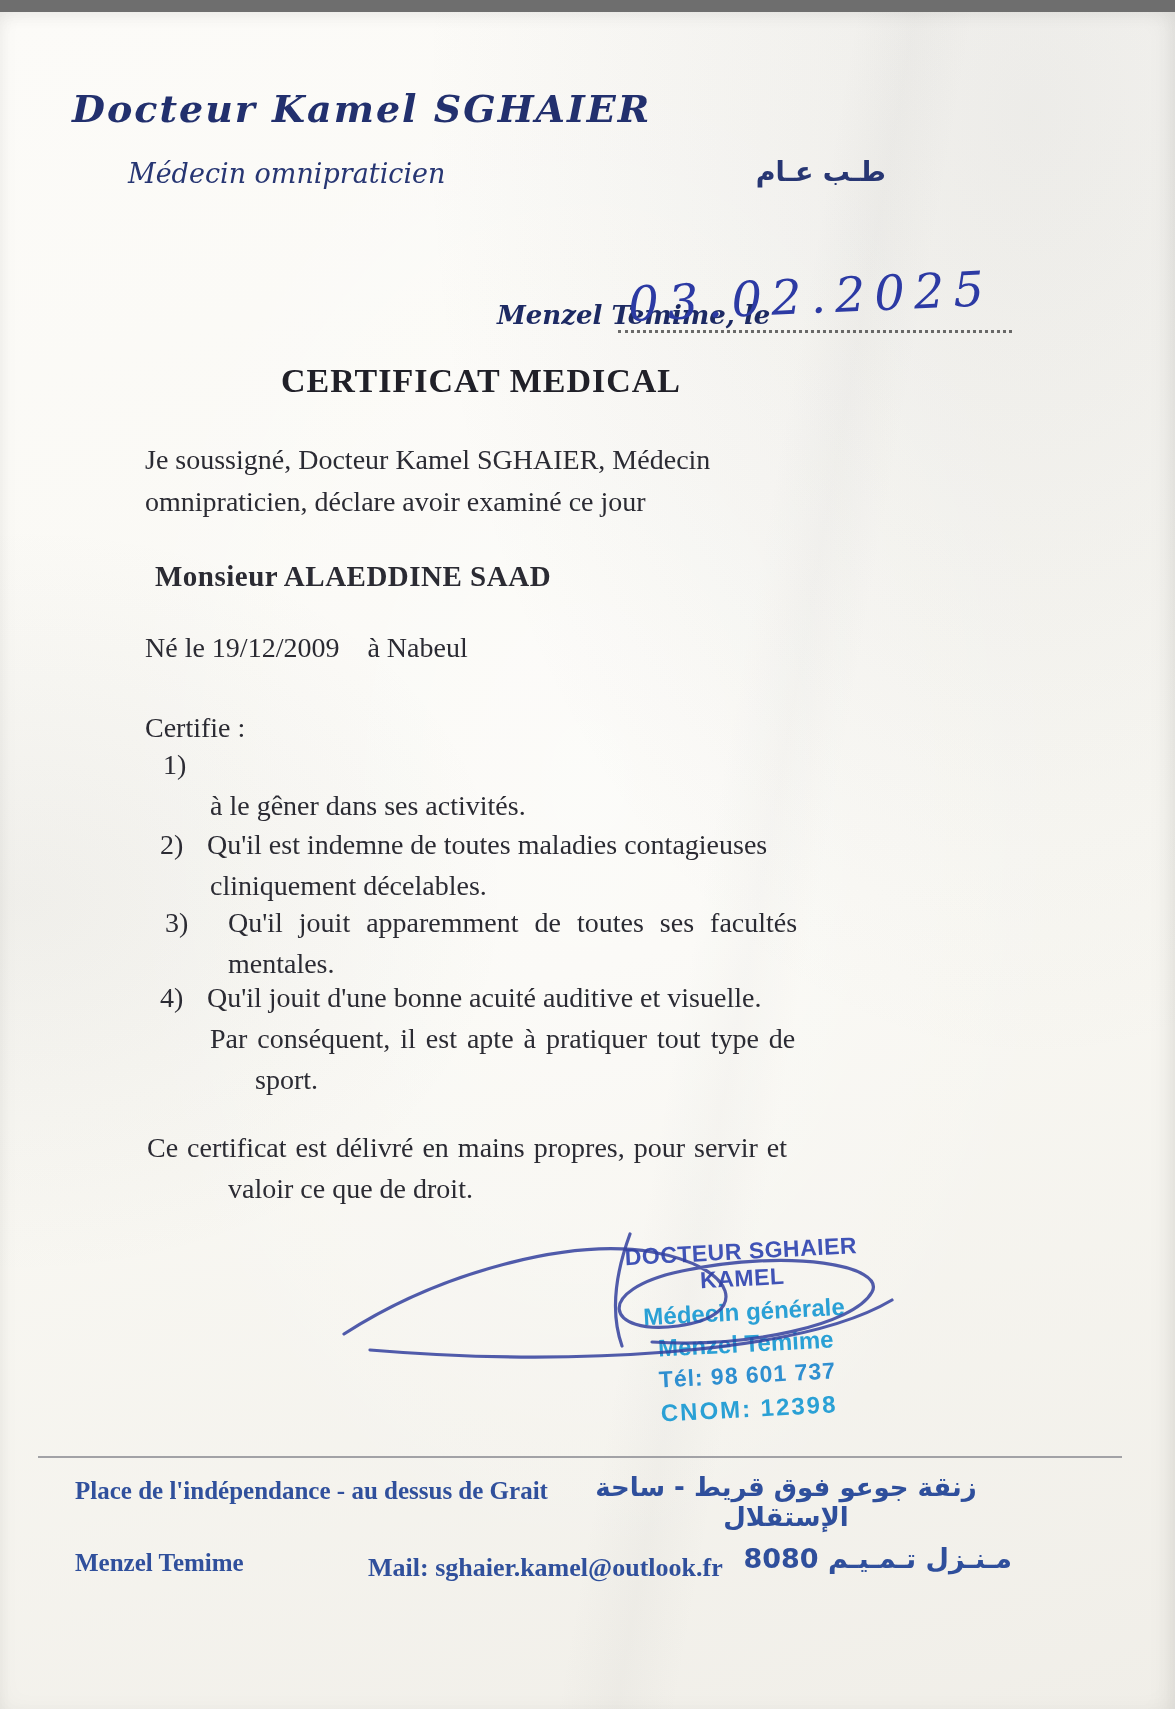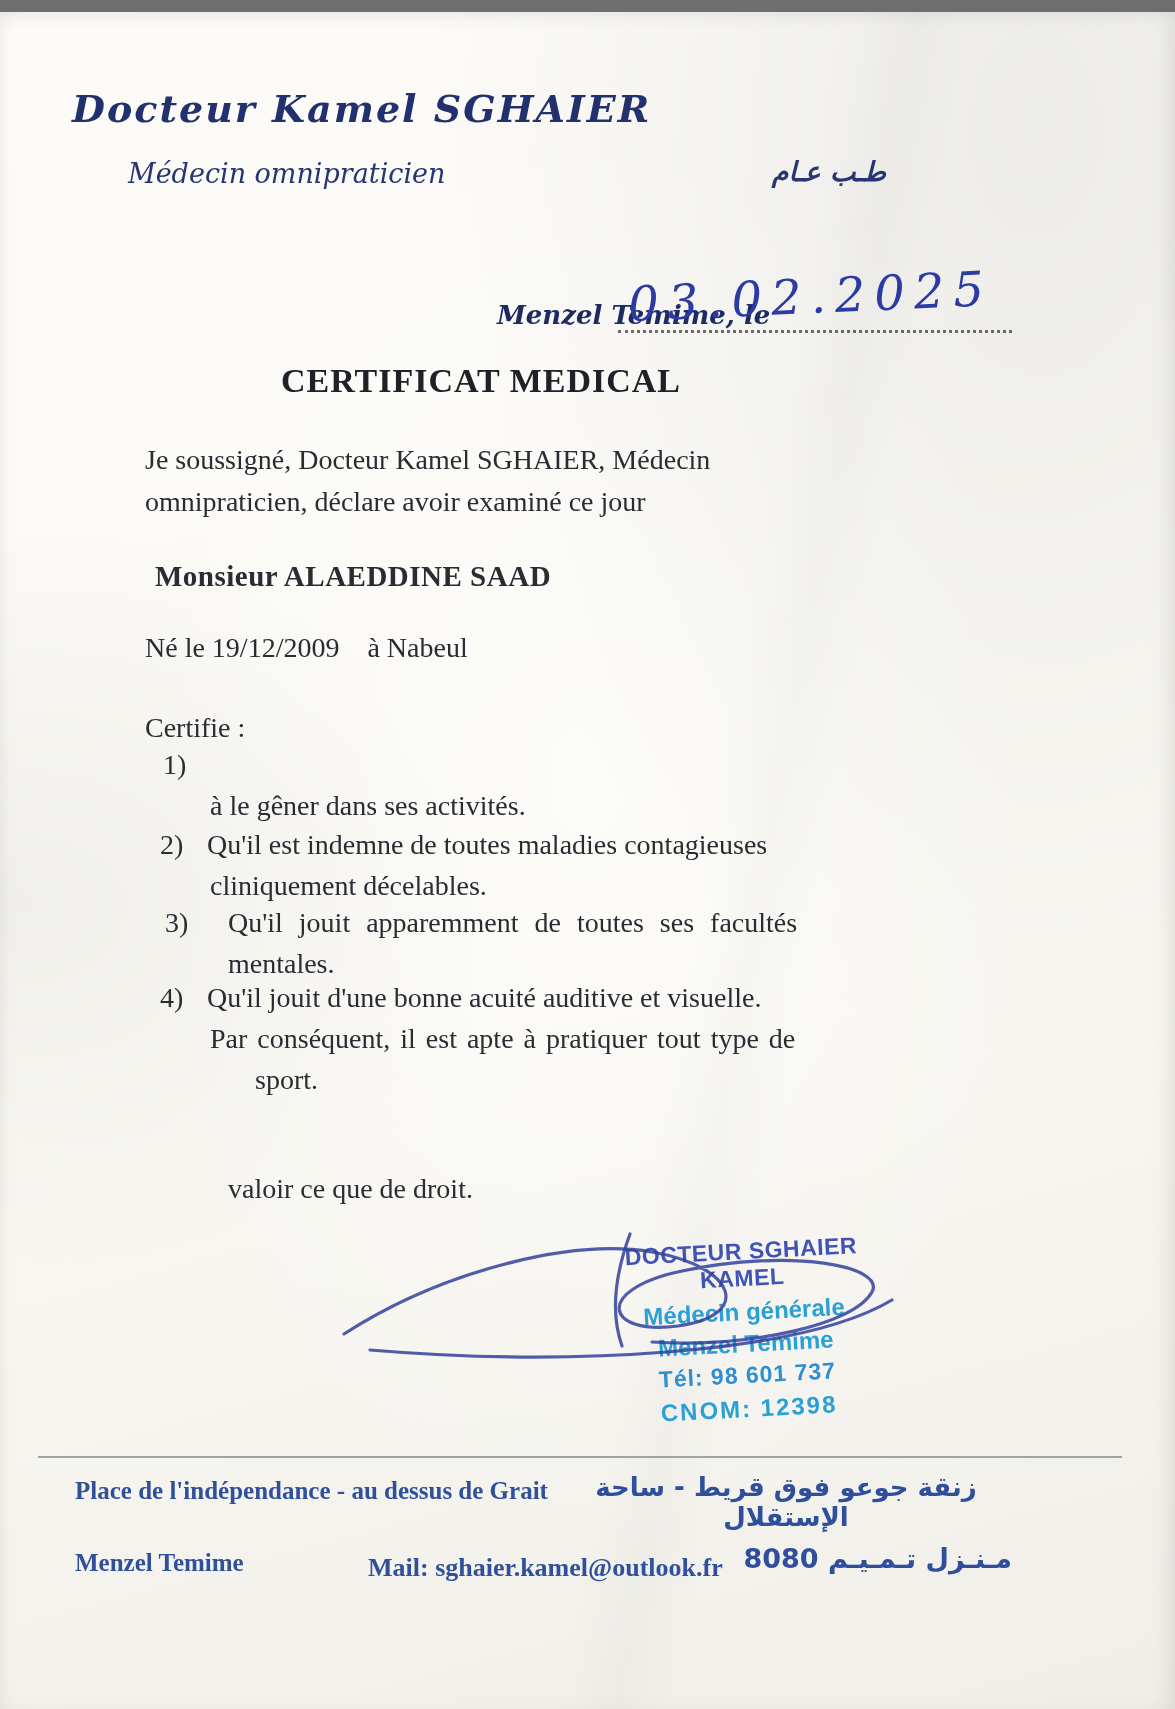--- a/index.html
+++ b/index.html
@@ -22,21 +22,21 @@
       linear-gradient(100deg, transparent 58%, rgba(140,140,140,0.05) 62%, transparent 66%);
   }
   .abs{position:absolute;}
   .script{font-family:"DejaVu Serif", serif;font-style:italic;}
   .sans{font-family:"Liberation Sans", sans-serif;}
   .ar{font-family:"DejaVu Sans", sans-serif;direction:rtl;}
   
   .doc-name{left:72px;top:74px;font-size:38px;font-weight:600;letter-spacing:2px;color:#22306e;}
   .doc-spec{left:128px;top:146px;font-size:27px;color:#273673;}
   .doc-name-ar{left:600px;top:70px;width:412px;text-align:right;font-size:33px;font-weight:bold;color:#20306d;}
-  .doc-spec-ar{left:600px;top:144px;width:286px;text-align:right;font-size:27px;font-weight:bold;color:#273673;font-style:italic;}
+  .doc-spec-ar{left:600px;top:144px;width:286px;text-align:right;font-size:27px;font-weight:bold;color:#273673;}
   .contact{left:0;top:200px;width:1130px;text-align:center;font-size:21px;font-weight:bold;color:#3a5fbe;letter-spacing:0.4px;}
   
   .date-label{left:497px;top:288px;font-size:26px;font-weight:600;color:#1d2a63;}
   .date-dots{left:618px;top:278px;width:394px;height:40px;border-bottom:3px dotted #3c3c3c;opacity:0.75;}
   .date-hand{left:628px;top:256px;font-size:48px;font-style:italic;letter-spacing:9px;color:#2c3aa4;transform:rotate(-2.5deg);font-family:"DejaVu Serif",serif;}
   
   .cert-title{left:281px;top:350px;font-size:34px;font-weight:bold;letter-spacing:1px;color:#202028;}
   
   .bodytxt{font-size:28px;color:#2b2b33;}
   .intro1{left:145px;top:432px;}
@@ -102,20 +102,21 @@
 
   <div class="abs bodytxt n3">3)</div>
   <div class="abs bodytxt i3a">Qu'il jouit apparemment de toutes ses facultés</div>
   <div class="abs bodytxt i3b">mentales.</div>
 
   <div class="abs bodytxt n4">4)</div>
   <div class="abs bodytxt i4a">Qu'il jouit d'une bonne acuité auditive et visuelle.</div>
   <div class="abs bodytxt i4b">Par conséquent, il est apte à pratiquer tout type de</div>
   <div class="abs bodytxt i4c">sport.</div>
 
+  <div class="abs bodytxt close1">Ce certificat est délivré en mains propres, pour servir et</div>
   <div class="abs bodytxt close2">valoir ce que de droit.</div>
 
   <div class="abs stamp">
     <div class="s1">DOCTEUR SGHAIER KAMEL</div>
     <div class="s2">Médecin générale</div>
     <div class="s3">Menzel Temime</div>
     <div class="s4">Tél: 98 601 737</div>
     <div class="s5">CNOM: 12398</div>
   </div>
 

